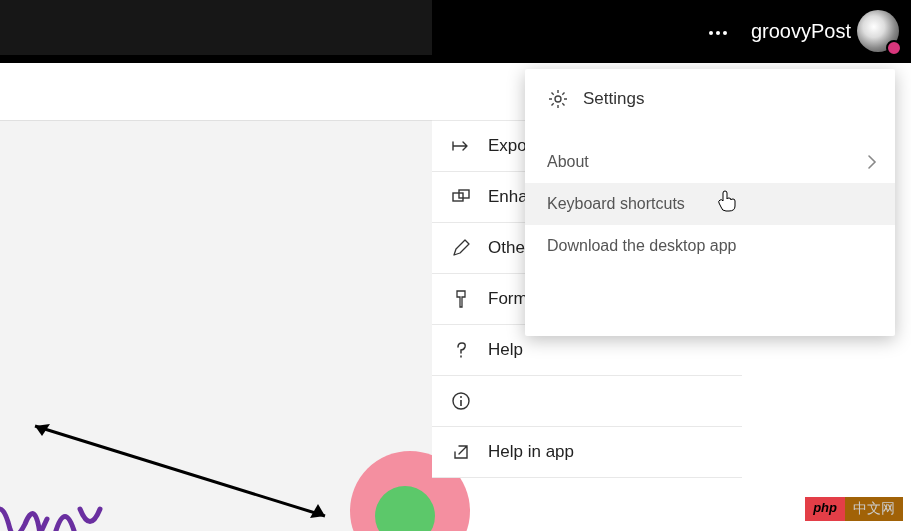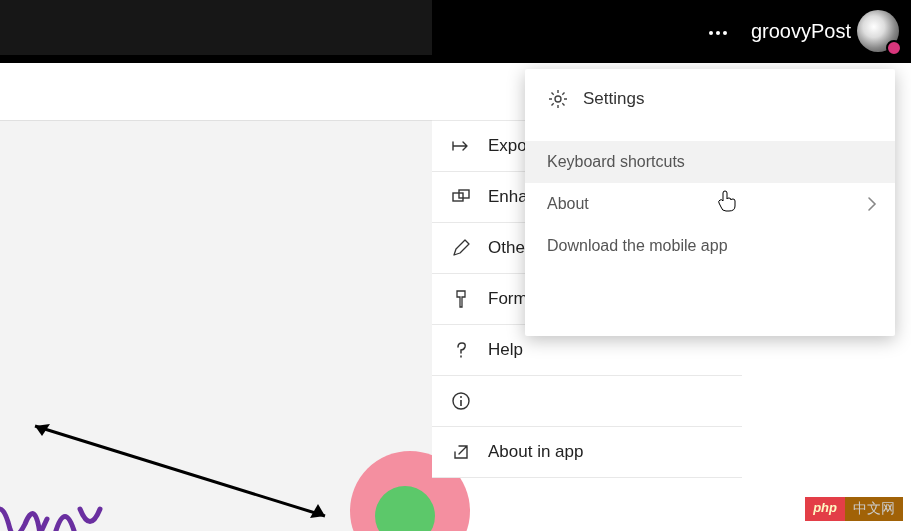--- a/index.html
+++ b/index.html
@@ -81,21 +81,21 @@
     color: #888;
   }
   .cursor-hand {
     position: absolute; left: 716px; top: 189px; width: 20px; height: 24px; z-index: 50;
   }
   
   .php-badge {
     position: absolute; right: 8px; bottom: 10px; display:flex; align-items:stretch;
     font-family: Arial, sans-serif; font-size: 13px; 
   }
-  .php-left { background:#e33e47; color:#fef9c3; padding:3px 8px; font-weight:bold; font-style:italic;}
+  .php-left { background:#e33e47; color:#000000; padding:3px 8px; font-weight:bold; font-style:italic;}
   .php-right { background:#a16207; color:#ccc; padding:3px 8px; font-size:14px; display:flex; align-items:center;}
 
   svg { display:block; }
 </style>
 </head>
 <body>
 
 <div class="topbar">
   <div class="topbar-block"></div>
   <div class="more-btn">
@@ -173,48 +173,48 @@
           <circle cx="10" cy="6" r="1" fill="#333"></circle>
         </svg>
     </span>
   </div>
   <div class="menu1-item">
     <span class="menu1-icon">
       <svg width="20" height="20" viewBox="0 0 20 20">
           <path d="M4 10 V16 H16 V10 M8 4 H16 V12 M16 4 L8 12" stroke="#333" stroke-width="1.4" fill="none" stroke-linecap="round"></path>
         </svg>
     </span>
-    <span>About in app</span>
+    <span>Help in app</span>
   </div>
 </div>
 
 <div class="menu2">
   <div class="menu2-item">
     <span class="menu1-icon">
       <svg width="20" height="20" viewBox="0 0 20 20">
           <circle cx="10" cy="10" r="3" stroke="#444" stroke-width="1.4" fill="none"></circle>
           <path d="M10 1 V4 M10 16 V19 M1 10 H4 M16 10 H19 M3.5 3.5 L5.7 5.7 M14.3 14.3 L16.5 16.5 M16.5 3.5 L14.3 5.7 M5.7 14.3 L3.5 16.5" stroke="#444" stroke-width="1.4"></path>
         </svg>
     </span>
     <span>Settings</span>
   </div>
   <div style="height:20px"></div>
-  <div class="menu2-item hover sub">
-    <span>Keyboard shortcuts</span>
-  </div>
   <div class="menu2-item sub">
     <span>About</span>
     <span class="menu2-chevron">
       <svg width="10" height="16" viewBox="0 0 10 16">
           <path d="M2 2 L8 8 L2 14" stroke="#888" stroke-width="1.6" fill="none" stroke-linecap="round"></path>
         </svg>
     </span>
   </div>
+  <div class="menu2-item hover sub">
+    <span>Keyboard shortcuts</span>
+  </div>
   <div class="menu2-item sub">
-    <span>Download the mobile app</span>
+    <span>Download the desktop app</span>
   </div>
 </div>
 
 <svg class="cursor-hand" viewBox="0 0 20 24">
   <path d="M7 12 V4 Q7 2 9 2 Q11 2 11 4 V10 Q11 9 13 9 Q15 9 15 11 Q15 10 17 10 Q19 10 19 12 V17 Q19 22 13 22 H10 Q6 22 5 18 L3 14 Q2 12 4 11 Q6 10 7 12 Z" fill="#fff" stroke="#000" stroke-width="1"></path>
 </svg>
 
 <div class="php-badge">
   <div class="php-left">php</div>
   <div class="php-right">中文网</div>

